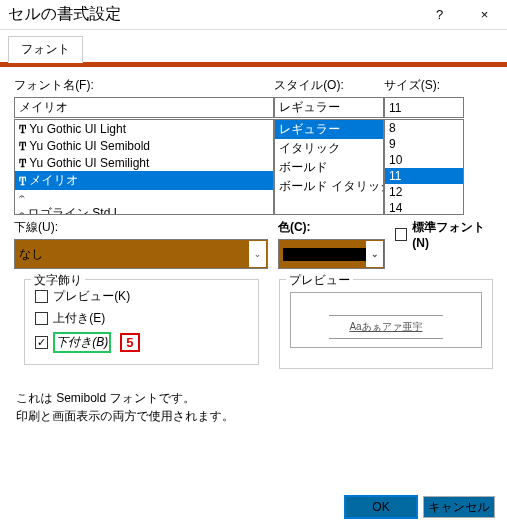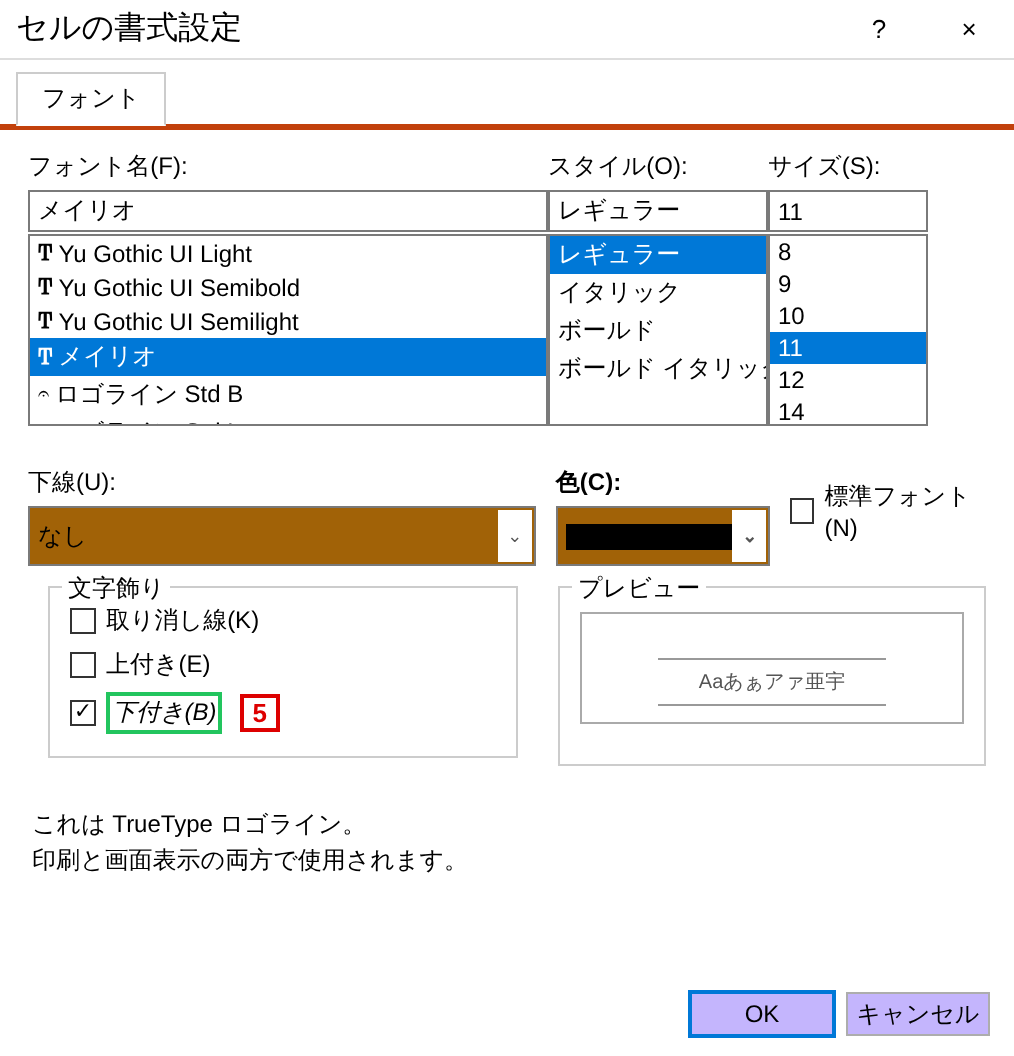--- a/index.html
+++ b/index.html
@@ -1,55 +1,55 @@
 <!DOCTYPE html>
 <html><head>
 <meta charset="utf-8">
 <style>
 * { box-sizing: border-box; margin: 0; padding: 0; }
 body { font-family: "Yu Gothic UI", "Meiryo UI", sans-serif; font-size: 12px; background: #fff; width: 507px; height: 528px; overflow: hidden; }
 .titlebar { height: 30px; background: #fff; border-bottom: 1px solid #ddd; display: flex; align-items: center; padding-left: 8px; }
 .titlebar .title { flex: 1; font-size: 16px; }
 .titlebar .btn { width: 45px; height: 30px; display: flex; align-items: center; justify-content: center; font-size: 13px; }
-.tabs { display: flex; padding: 6px 8px 0 8px; border-bottom: 3px solid #c2410c; }
+.tabs { display: flex; padding: 6px 8px 0 8px; border-bottom: 5px solid #c2410c; }
 .tab { padding: 4px 12px; border: 1px solid #ccc; border-bottom: 1px solid #fff; margin-bottom: -1px; background: #fff; position: relative; z-index: 1; }
 .content { padding: 10px 14px; }
 .row1 { display: flex; }
 .col-font { width: 260px; }
 .col-style { width: 110px; }
 .col-size { width: 80px; }
 .label { margin-bottom: 3px; }
 .input { width: 100%; height: 21px; border: 1px solid #7a7a7a; padding: 1px 4px; font-size: 12px; background: #fff; }
 .listbox { width: 100%; border: 1px solid #7a7a7a; height: 96px; overflow-y: scroll; background: #fff; margin-top: 1px; }
 .listbox .item { padding: 1px 4px; white-space: nowrap; display: flex; align-items: center; gap: 3px; }
 .listbox .item.selected { background: #0078d7; color: #fff; }
 .listbox .icon-t { font-family: serif; font-weight: bold; font-size: 11px; }
 .listbox .icon-o { font-size: 10px; }
-.row2 { display: flex; gap: 10px; margin-top: 20px; }
+.row2 { display: flex; gap: 10px; margin-top: 4px; }
 .col-underline { width: 260px; }
 .col-color { width: 110px; font-weight: bold; }
-.col-norm { width: 100px; display:flex; align-items:center; }
+.col-norm { width: 100px; display:flex; align-items:flex-start;font-weight:bold; }
 .select { width: 100%; height: 30px; border: 1px solid #7a7a7a; display: flex; align-items: center; padding: 0 4px; background: #a16207; position: relative; }
 .select .caret { position: absolute; right: 1px; top: 1px; bottom: 1px; width: 17px; display: flex; align-items: center; justify-content: center; font-size: 9px; color: #555; background:#fff; }
 .color-swatch { flex: 1; height: 13px; background: #000; }
 .chk { display: flex; align-items: center; gap: 5px; margin-bottom: 5px; }
 .chk .box { width: 13px; height: 13px; border: 1px solid #333; display: inline-flex; align-items: center; justify-content: center; font-size: 10px; background:#fff; }
 .chk .box.checked::after { content: "✓"; font-size: 11px; line-height: 1; }
 .fieldset { border: 1px solid #ccc; padding: 8px 10px 6px 10px; margin-top: 10px; position: relative; margin-left: 10px; }
 .fieldset .legend { position: absolute; top: -8px; left: 6px; background: #fff; padding: 0 3px; }
 .row3 { display: flex; gap: 10px; }
 .col-deco { width: 245px; }
 .col-preview { flex: 1; }
 .highlight-red { border: 2px solid #22c55e; padding: 0 1px; font-style: italic; }
 .highlight-red-box { border: 2px solid #d00; color: #d00; font-weight: bold; padding: 0 4px; font-size: 13px; margin-left: 4px; }
 .preview-box { border: 1px solid #aaa; height: 56px; margin-top:4px; display: flex; align-items: flex-end; justify-content: center; padding-bottom: 8px; }
-.preview-text { border-bottom: 1px solid #999; border-top: 1px solid #999; padding: 4px 20px; font-size: 10px; color:#555; }
+.preview-text { border-bottom: 1px solid #999; border-top: 1px solid #999; padding: 4px 20px; font-size: 10px; color:#555;text-decoration:underline; }
 .desc { margin: 20px 0 0 2px; line-height: 1.5; }
 .buttons { position: absolute; bottom: 10px; right: 12px; display: flex; gap: 6px; }
-.button { width: 72px; height: 22px; border: 1px solid #adadad; background: #c4b5fd; display: flex; align-items: center; justify-content: center; }
+.button { width: 72px; height: 22px; border: 1px solid #adadad; background: #0369a1; display: flex; align-items: center; justify-content: center; }
 .button.default { border: 1px solid #0078d7; outline: 1px solid #0078d7; }
 </style>
 </head>
 <body>
 
 <div class="titlebar">
   <span class="title">セルの書式設定</span>
   <div class="btn">?</div>
   <div class="btn">×</div>
 </div>
@@ -76,21 +76,20 @@
           <div class="item">
             <span class="icon-t">Ͳ</span>
             <span>Yu Gothic UI Semilight</span>
           </div>
           <div class="item selected">
             <span class="icon-t">Ͳ</span>
             <span>メイリオ</span>
           </div>
           <div class="item">
             <span class="icon-o">𝄐</span>
-            <span>ロゴライン Std B</span>
           </div>
           <div class="item">
             <span class="icon-o">𝄐</span>
             <span>ロゴライン Std L</span>
           </div>
         </div>
   </div>
   <div class="col-style">
     <div class="label">スタイル(O):</div>
     <input class="input" value="レギュラー" style="">
@@ -137,21 +136,21 @@
     </div>
   </div>
 </div>
 
 <div class="row3">
   <div class="col-deco">
     <div class="fieldset">
       <div class="legend">文字飾り</div>
       <div class="chk">
         <span class="box"></span>
-        <span>取り消し線(K)</span>
+        <span>プレビュー(K)</span>
       </div>
       <div class="chk">
         <span class="box"></span>
         <span>上付き(E)</span>
       </div>
       <div class="chk">
         <span class="box checked"></span>
         <span class="highlight-red">下付き(B)</span>
         <span class="highlight-red-box">5</span>
       </div>
@@ -161,21 +160,21 @@
     <div class="fieldset" style="height:90px">
       <div class="legend">プレビュー</div>
       <div class="preview-box">
         <div class="preview-text">Aaあぁアァ亜宇</div>
       </div>
     </div>
   </div>
 </div>
 
 <div class="desc">
-  <div>これは TrueType ロゴライン。</div>
+  <div>これは Semibold フォントです。</div>
   <div>印刷と画面表示の両方で使用されます。</div>
 </div>
 
 </div>
 
 <div class="buttons">
   <div class="button default">OK</div>
   <div class="button">キャンセル</div>
 </div>
 

